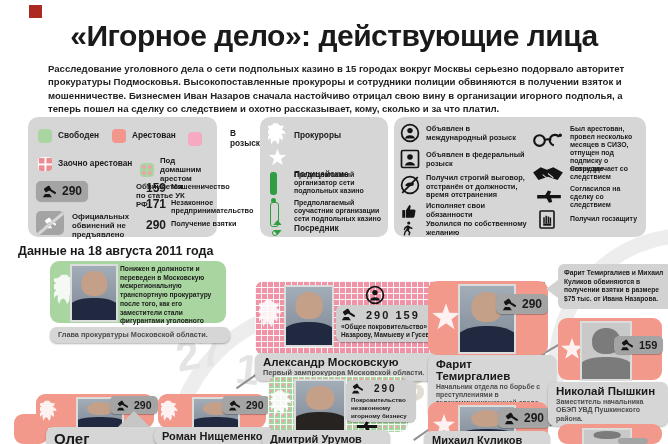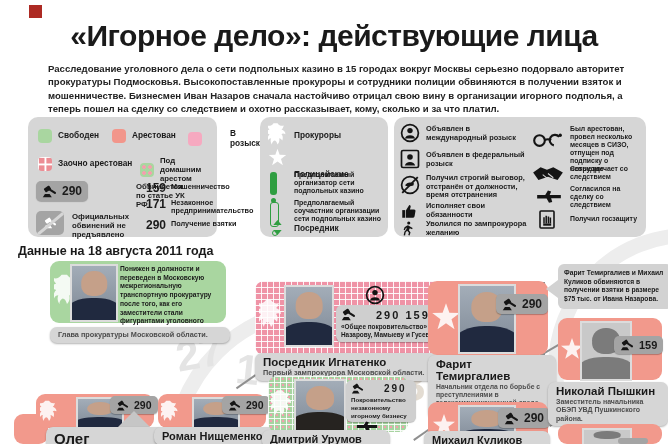--- a/index.html
+++ b/index.html
@@ -49,21 +49,21 @@
   .nm{font-size:11.5px;display:block;}
   .rl{font-size:7.3px;line-height:1.2;color:#4c4c4c;display:block;margin-top:1px;}
   .photo{position:absolute;border:2px solid #dcdcdc;background:linear-gradient(#a3adb8,#7e8895);overflow:hidden;}
   .photo .hd{position:absolute;left:50%;top:9%;width:58%;height:46%;transform:translateX(-50%);border-radius:48% 48% 42% 42%;background:#c5a089;}
   .photo .bd{position:absolute;left:-8%;bottom:-4%;width:116%;height:44%;border-radius:46% 46% 0 0;background:#20293f;}
   .ph-sil{background:#c9c9c9;}
   .ph-sil .hd,.ph-sil .bd{background:#7b7b7b;}
   .ph-civ .bd{background:#262320;}
   .note{position:absolute;font-size:6.7px;line-height:1.3;}
   .panel{position:absolute;background:#cfcfcf;border-radius:6px;padding:3px 5px;box-shadow:0 1px 1px rgba(0,0,0,.25);}
-  .panel .brow{display:flex;align-items:center;gap:19px;}
+  .panel .brow{display:flex;align-items:center;gap:9px;}
   .panel .brow b{font-size:11px;letter-spacing:2px;}
   .panel .pnote{font-size:6.4px;line-height:1.25;margin-top:2px;}
   .cardeagle{position:absolute;opacity:.88;}
   .wedge{position:absolute;background:#c6c6c6;transform:rotate(45deg);}
 </style>
 </head>
 <body>
 
 <div id="stage">
 
@@ -200,21 +200,21 @@
           <path d="M6.5 17.5V9.5l3.8-6.3q1.8.2 1.6 2l-.9 3h4.6q1.9 0 1.6 1.9l-1 5.6q-.3 1.8-2.2 1.8z" fill="#141414"></path>
         </svg>
       </span>
     <div class="abs ll" style="left:32px;top:85px;width:80px;font-size:7.4px;">Исполняет свои обязанности</div>
     <span class="abs icon" style="left:7px;top:104px;width:14px;height:15px;">
         <svg viewBox="0 0 16 20">
           <circle cx="9" cy="2.6" r="2.1" fill="#141414"></circle>
           <path d="M8 5.5l3.2 2.3 3 1.6-.8 1.6-3-1.4-1.2 2.6 2.2 3.2-1.4 4-1.7-.7 1-3-2.4-2.6-2 2-.8 4.2-1.9-.3 1-4.8 2.3-2.7 1-3-1.6 1-1 2.8-1.7-.5 1.2-3.6 3-1.8z" fill="#141414"></path>
         </svg>
       </span>
-    <div class="abs ll" style="left:32px;top:103px;width:104px;font-size:7.4px;">Уволился по зампрокурора желанию</div>
+    <div class="abs ll" style="left:32px;top:103px;width:104px;font-size:7.4px;">Уволился по собственному желанию</div>
     <span class="abs icon" style="left:138px;top:14px;width:32px;height:17px;">
         <svg viewBox="0 0 30 16">
           <g fill="none" stroke="#141414" stroke-width="2">
             <circle cx="7" cy="9" r="5"></circle>
             <path d="M20.5 13.5a5 5 0 1 1 5-8"></path>
             <path d="M12 8.5q3-1.5 6 0"></path>
           </g>
           <circle cx="26.5" cy="4" r="1.6" fill="#141414"></circle>
         </svg>
       </span>
@@ -294,21 +294,21 @@
               <rect x="8" y="7" width="12" height="3" rx="1.4" transform="rotate(33 14 8.5)"></rect>
               <path d="M1 17h12.5l-3-4.5h-6.5z"></path>
             </g>
           </svg>
         </span>
         <b>290  159</b>
       </div>
     <div class="pnote">«Общее покровительство» Назарову, Мамыеву и Гусевой.</div>
   </div>
   <div class="strip" style="left:255px;top:353px;width:188px;">
-    <span class="nm">Посредник Игнатенко</span>
+    <span class="nm">Александр Московскую</span>
     <span class="rl">Первый зампрокурора Московской области.</span>
   </div>
 
   <div class="card bg-salmon" style="left:14px;top:414px;width:34px;height:30px;"></div>
 
   <div class="card bg-salmon" style="left:36px;top:394px;width:118px;height:34px;">
     <span class="icon cardeagle" style="left:4px;top:3px;width:18px;height:30px;">
         <svg viewBox="0 0 24 30">
           <path d="M12 0c2 3 5 4 8 3-1 2-1 4-3 5 3 1 5 3 5 6-2-1-4-1-5 0 2 2 2 5 1 8-1-2-3-3-4-3 1 3 0 6-2 8-1-3-2-5-4-5-2 1-3 3-3 5-2-3-2-6-1-8-2 0-3 1-4 3-1-3 0-6 2-8-2-1-4-1-5 0 0-3 2-5 5-6-2-1-2-3-3-5 3 1 6 0 8-3z" fill="#fff"></path>
         </svg>

